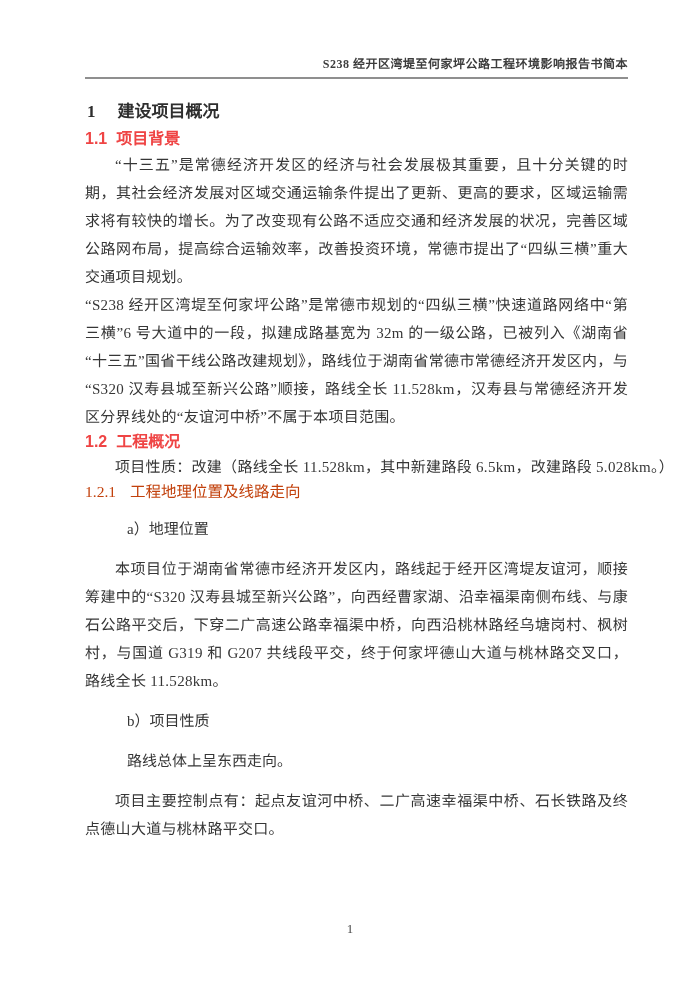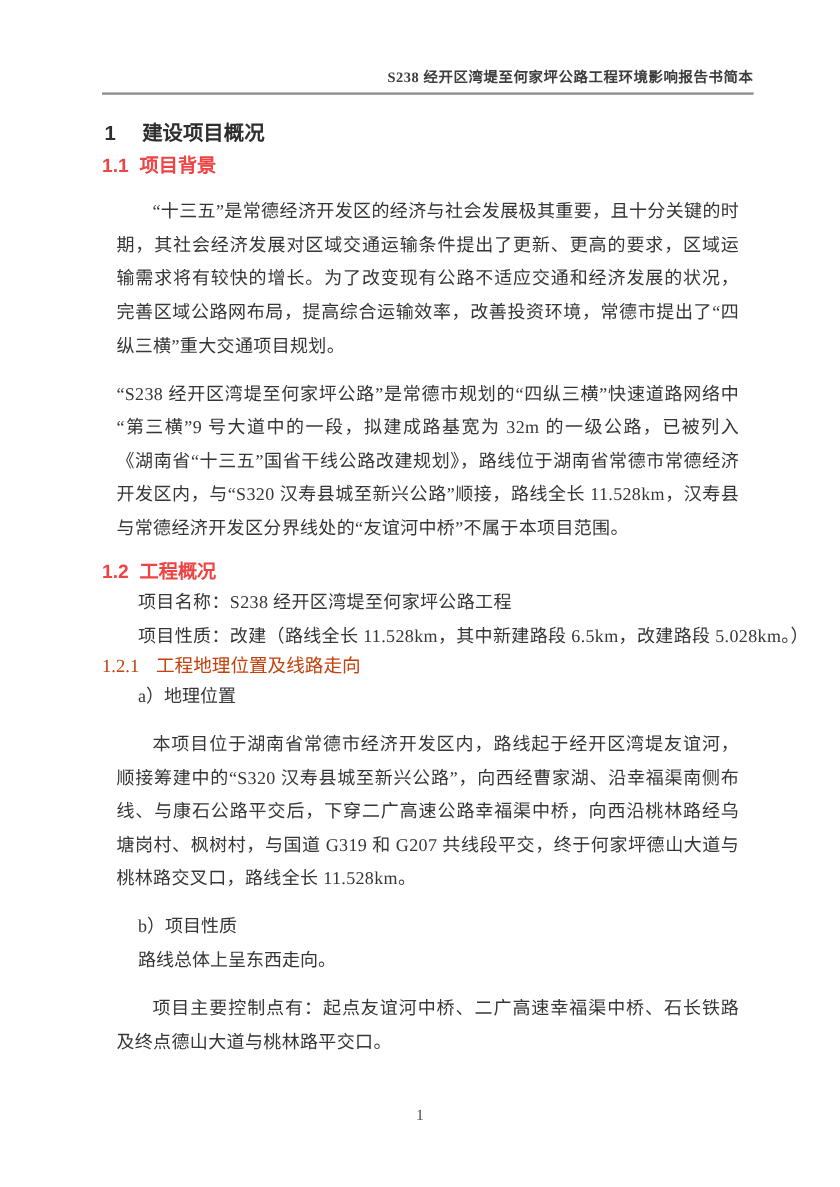--- a/index.html
+++ b/index.html
@@ -21,21 +21,21 @@
     color:#3d3d3d;
     letter-spacing:0.5px;
   }
   .header-rule {
     height:2px;
     background:#8f8f8f;
     margin-top:6px;
   }
   .h1 {
     margin:18px 0 0 2px;
-    font-family:Liberation Sans, sans-serif;
+    font-family:Liberation Serif, serif;
     font-size:17px;
     font-weight:700;
     color:#2e2e2e;
     line-height:30px;
   }
   .h1 .num { margin-right:22px; letter-spacing:0; }
   .h2 {
     margin:0;
     font-family:"Liberation Sans","DejaVu Sans",sans-serif;
     font-size:16px;
@@ -47,40 +47,40 @@
   .h2.tight { line-height:22px; }
   .h3 {
     margin:0;
     font-size:15.5px;
     font-weight:400;
     color:#c2410c;
     line-height:22px;
   }
   .h3 .num { margin-right:14px; }
   .para {
-    margin:12px;
+    margin:0;
     font-size:15px;
     line-height:28px;
     text-align:justify;
     text-indent:2em;
     color:#363636;
     letter-spacing:0.3px;
   }
   .para.no-indent { text-indent:0; }
   .fact-line {
     margin:0;
     font-size:15px;
     line-height:28px;
     text-indent:2em;
     color:#363636;
     letter-spacing:0.3px;
     white-space:nowrap;
   }
   .sub-label {
-    margin:0;
+    margin:12px;
     font-size:15px;
     line-height:28px;
     text-indent:2em;
     color:#363636;
   }
   .page-number {
     position:absolute;
     top:921px; left:0;
     width:700px;
     text-align:center;
@@ -102,27 +102,26 @@
   <h1 class="h1">
     <span class="num">1</span><span>建设项目概况</span>
   </h1>
 
   <h2 class="h2">
     <span class="num">1.1</span><span>项目背景</span>
   </h2>
 
   <p class="para">“十三五”是常德经济开发区的经济与社会发展极其重要，且十分关键的时期，其社会经济发展对区域交通运输条件提出了更新、更高的要求，区域运输需求将有较快的增长。为了改变现有公路不适应交通和经济发展的状况，完善区域公路网布局，提高综合运输效率，改善投资环境，常德市提出了“四纵三横”重大交通项目规划。</p>
 
-  <p class="para no-indent">“S238 经开区湾堤至何家坪公路”是常德市规划的“四纵三横”快速道路网络中“第三横”9 号大道中的一段，拟建成路基宽为 32m 的一级公路，已被列入《湖南省“十三五”国省干线公路改建规划》，路线位于湖南省常德市常德经济开发区内，与“S320 汉寿县城至新兴公路”顺接，路线全长 11.528km，汉寿县与常德经济开发区分界线处的“友谊河中桥”不属于本项目范围。</p>
+  <p class="para no-indent">“S238 经开区湾堤至何家坪公路”是常德市规划的“四纵三横”快速道路网络中“第三横”6 号大道中的一段，拟建成路基宽为 32m 的一级公路，已被列入《湖南省“十三五”国省干线公路改建规划》，路线位于湖南省常德市常德经济开发区内，与“S320 汉寿县城至新兴公路”顺接，路线全长 11.528km，汉寿县与常德经济开发区分界线处的“友谊河中桥”不属于本项目范围。</p>
 
   <h2 class="h2 tight">
     <span class="num">1.2</span><span>工程概况</span>
   </h2>
 
-  <p class="fact-line">项目名称：S238 经开区湾堤至何家坪公路工程</p>
   <p class="fact-line">项目性质：改建（路线全长 11.528km，其中新建路段 6.5km，改建路段 5.028km。）</p>
 
   <h3 class="h3">
     <span class="num">1.2.1</span><span>工程地理位置及线路走向</span>
   </h3>
 
   <p class="sub-label">a）地理位置</p>
 
   <p class="para">本项目位于湖南省常德市经济开发区内，路线起于经开区湾堤友谊河，顺接筹建中的“S320 汉寿县城至新兴公路”，向西经曹家湖、沿幸福渠南侧布线、与康石公路平交后，下穿二广高速公路幸福渠中桥，向西沿桃林路经乌塘岗村、枫树村，与国道 G319 和 G207 共线段平交，终于何家坪德山大道与桃林路交叉口，路线全长 11.528km。</p>
 

